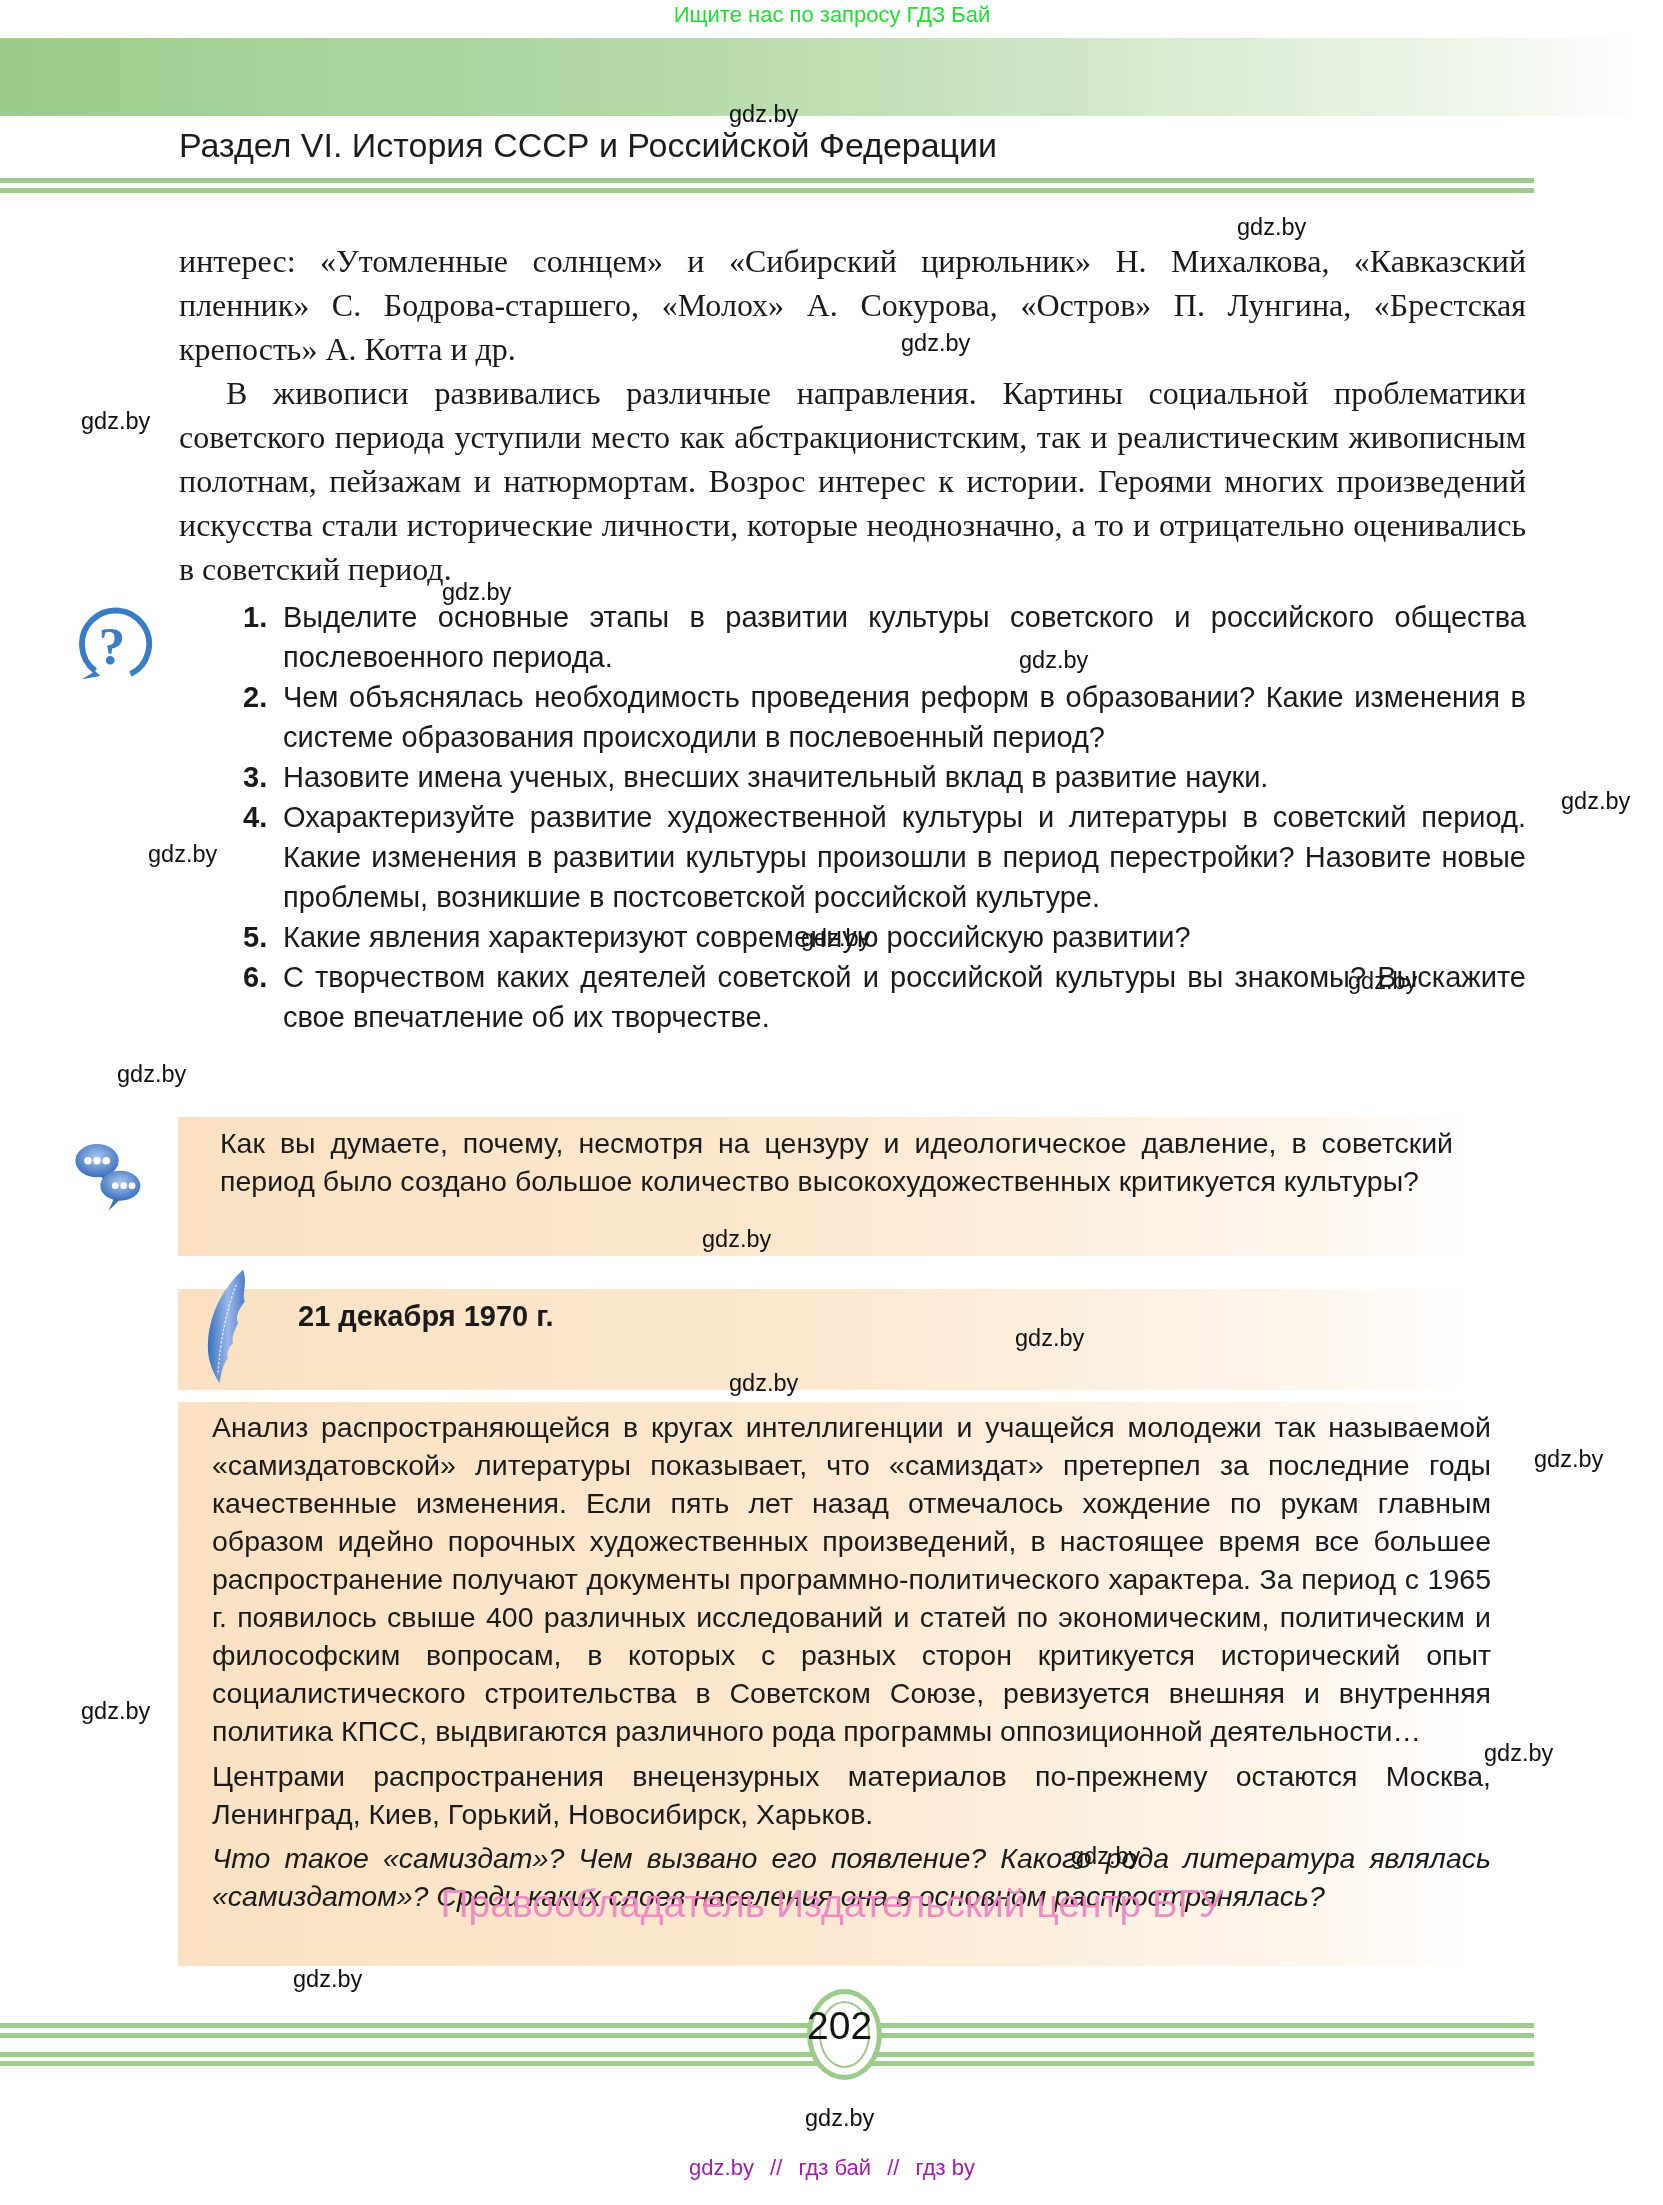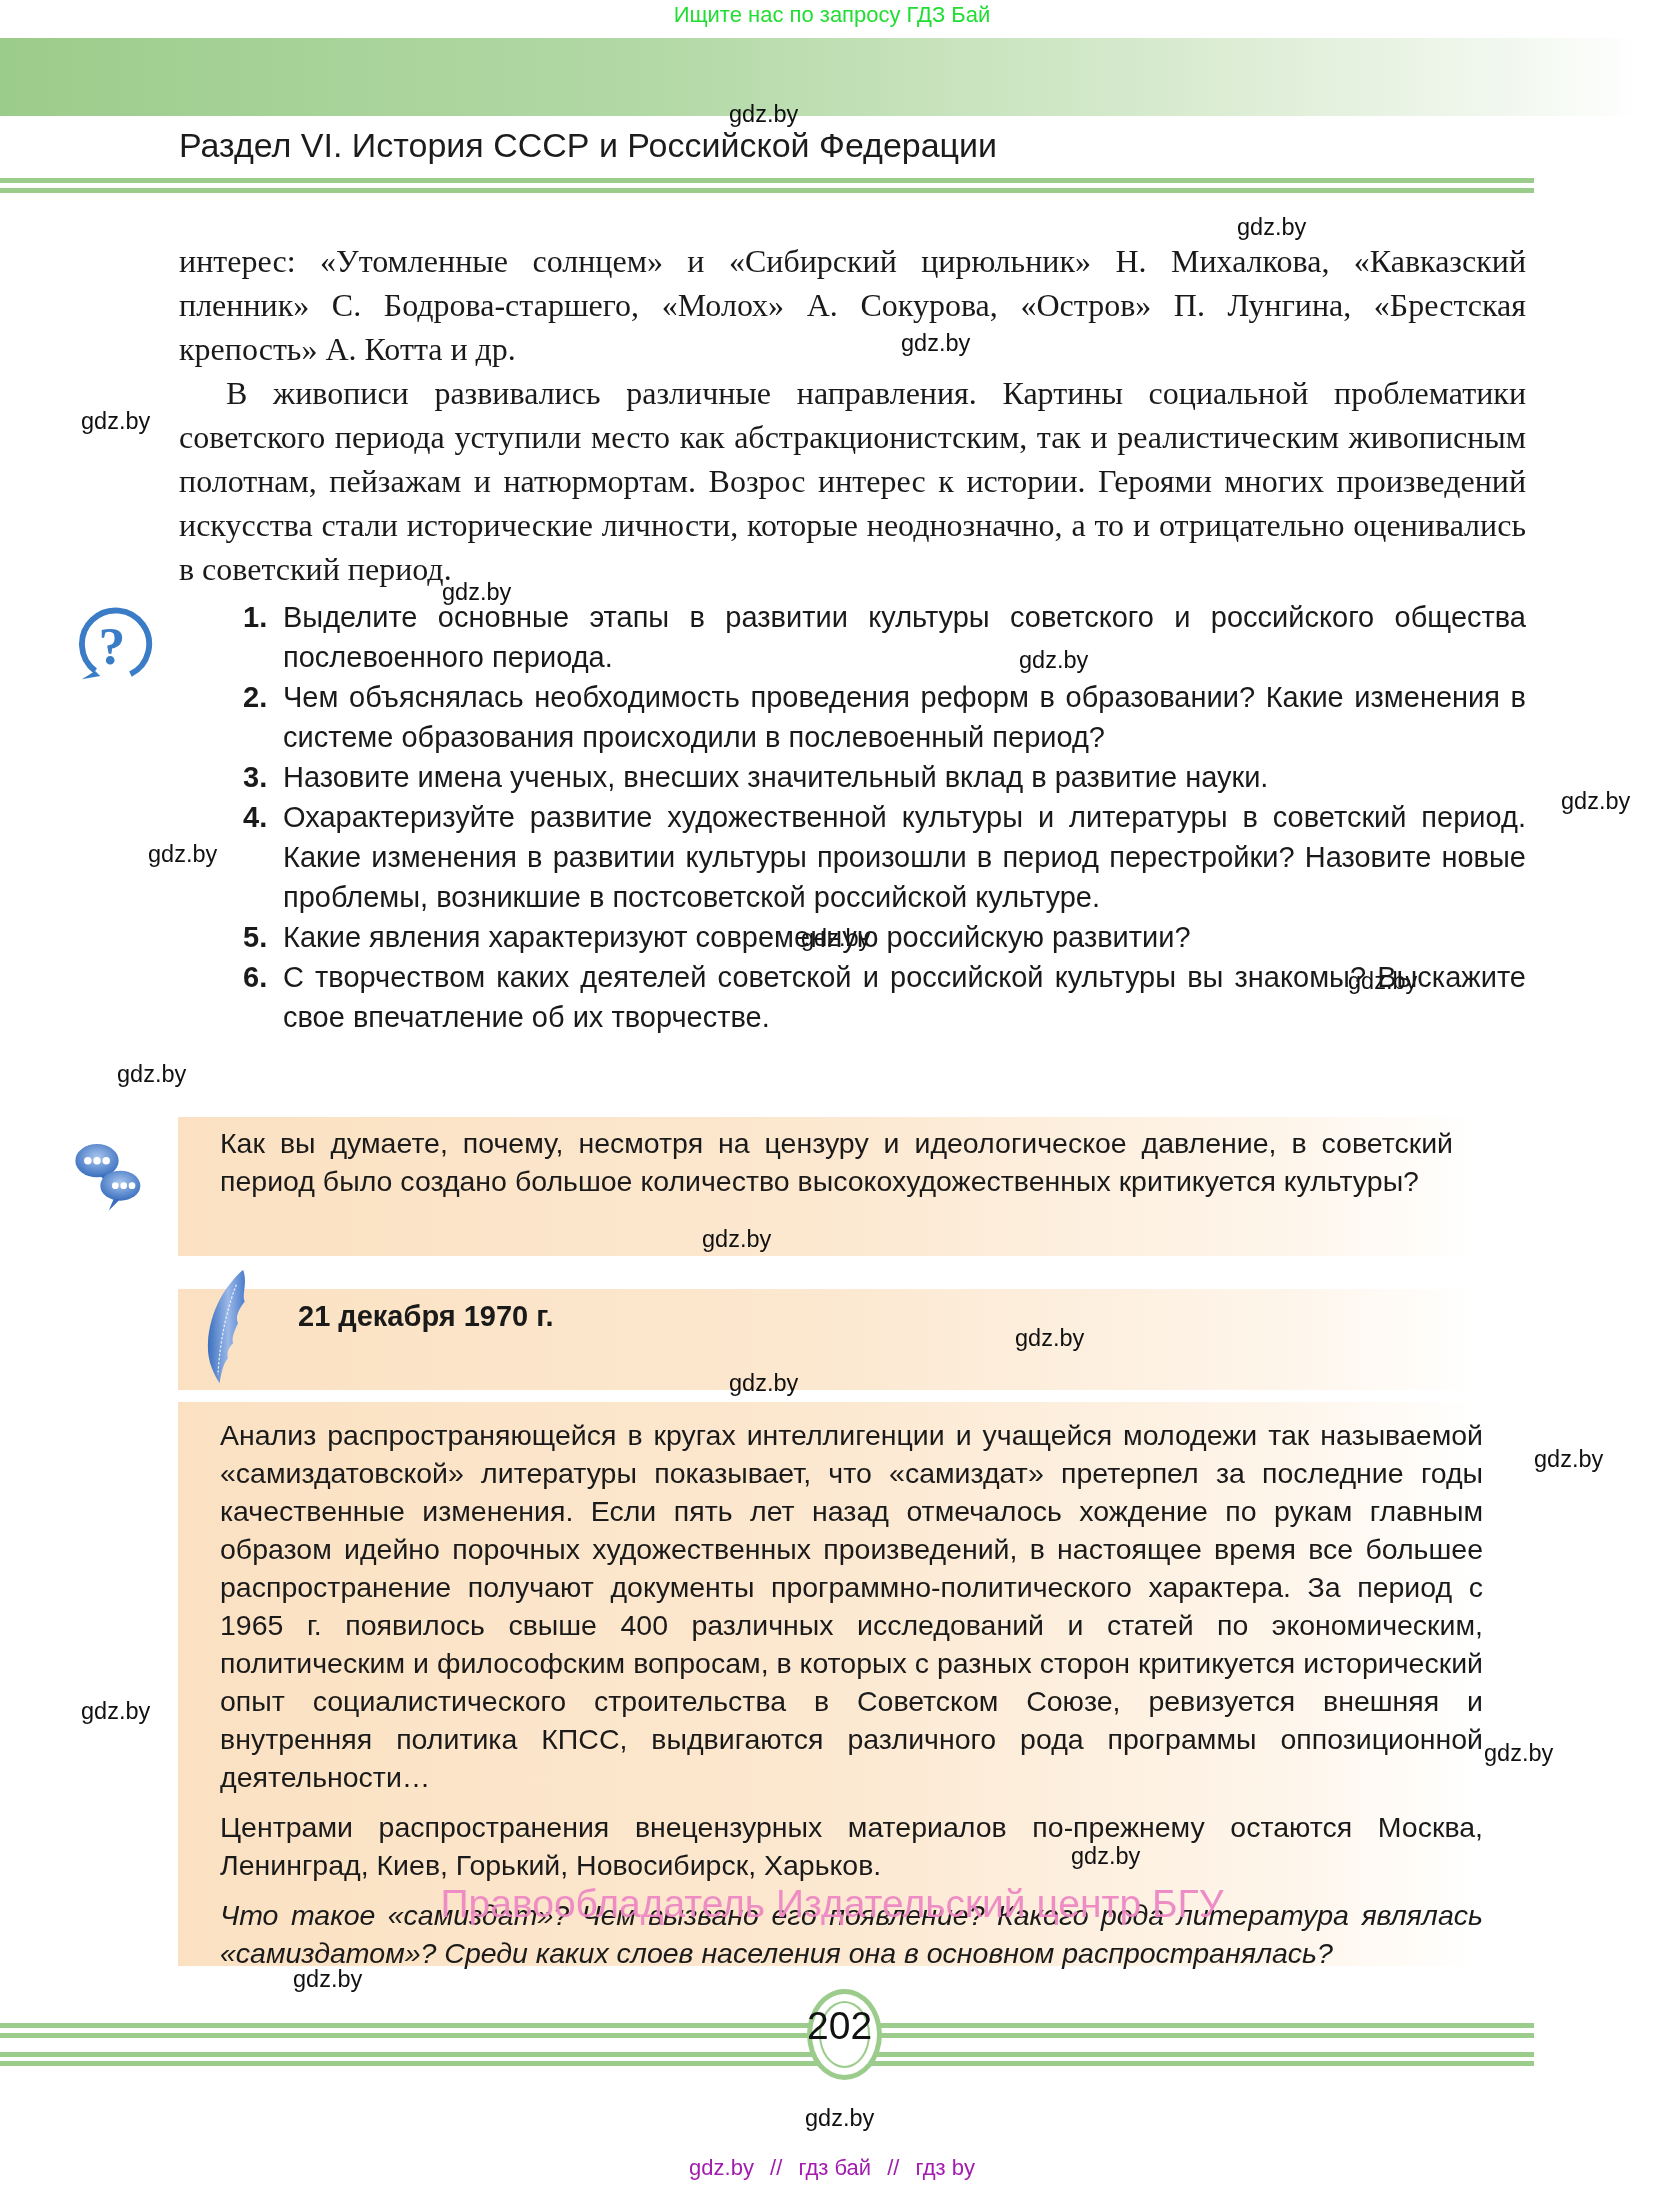--- a/index.html
+++ b/index.html
@@ -19,21 +19,21 @@
   .q .txt{flex:1;text-align:justify;}
   .icon-question{left:70px;top:602px;width:84px;height:84px;}
   .icon-discuss{left:72px;top:1139px;width:75px;height:75px;}
   .discuss-box{left:178px;top:1117px;width:1298px;height:139px;background:linear-gradient(90deg,#fbe1c2 0%,#fce8d0 50%,#fef5ea 85%,#ffffff 100%);}
   .discuss-text{left:220px;top:1124px;width:1233px;font-size:28.5px;line-height:38px;text-align:justify;}
   .doc-head-box{left:178px;top:1289px;width:1298px;height:101px;background:linear-gradient(90deg,#fbe1c2 0%,#fce8d0 50%,#fef5ea 85%,#ffffff 100%);}
   .doc-title{left:298px;top:1295px;width:1174px;font-size:29px;line-height:42px;font-weight:bold;}
   .icon-feather{left:201px;top:1268px;width:59px;height:117px;}
   .doc-body-box{left:178px;top:1402px;width:1298px;height:564px;background:linear-gradient(90deg,#fbe1c2 0%,#fce8d0 50%,#fef5ea 85%,#ffffff 100%);}
   .doc-body{left:208px;top:1404px;width:1290px;font-size:28.5px;line-height:38px;color:#1a1a1a;}
-  .doc-body p{margin:12px;text-align:justify;}
+  .doc-body p{margin:4px;text-align:justify;}
   .doc-body p.gap{margin-top:6.7px;}
   .doc-body p.it{font-style:italic;margin-top:6.7px;}
   .fline{left:0;width:1534px;height:5px;background:#9ccc8c;}
   .page-circle{left:807px;top:1989px;width:75px;height:91px;border-radius:50%;border:5px solid #9ccc8c;background:#fff;box-sizing:border-box;}
   .page-circle-inner{position:absolute;left:6.7px;top:6.7px;right:6.7px;bottom:6.7px;border-radius:50%;border:2.5px solid #9ccc8c;}
   .page-num{left:807px;top:2004px;width:75px;text-align:left;font-family:Liberation Sans, sans-serif;font-size:39px;color:#111;}
   .rights{left:0;width:1664px;top:1882px;text-align:center;font-size:39px;color:#ee88c4;opacity:0.95;white-space:nowrap;}
   .bottom-links{left:0;width:1664px;top:2155px;text-align:center;font-size:22px;color:#a21caf;}
   .bottom-links span{margin:0 5px;}
 </style>

